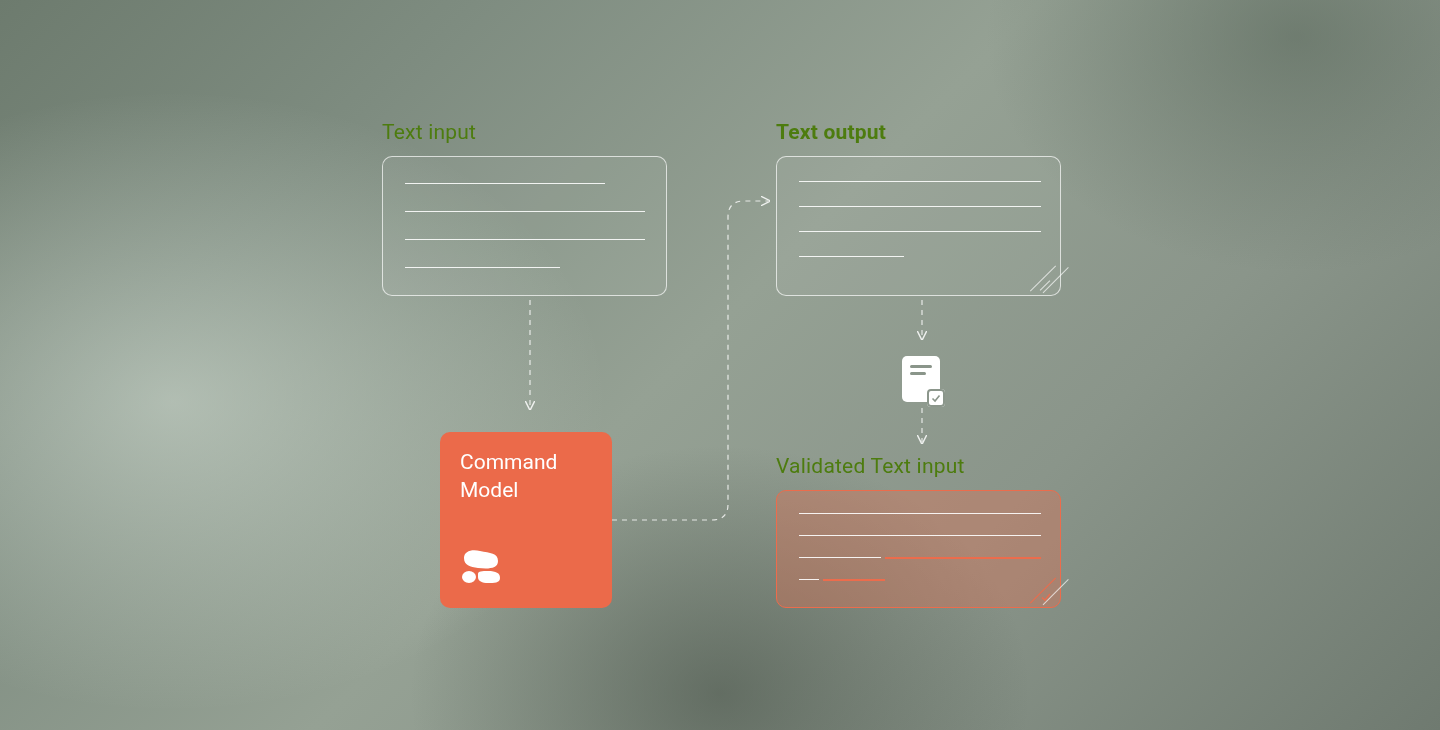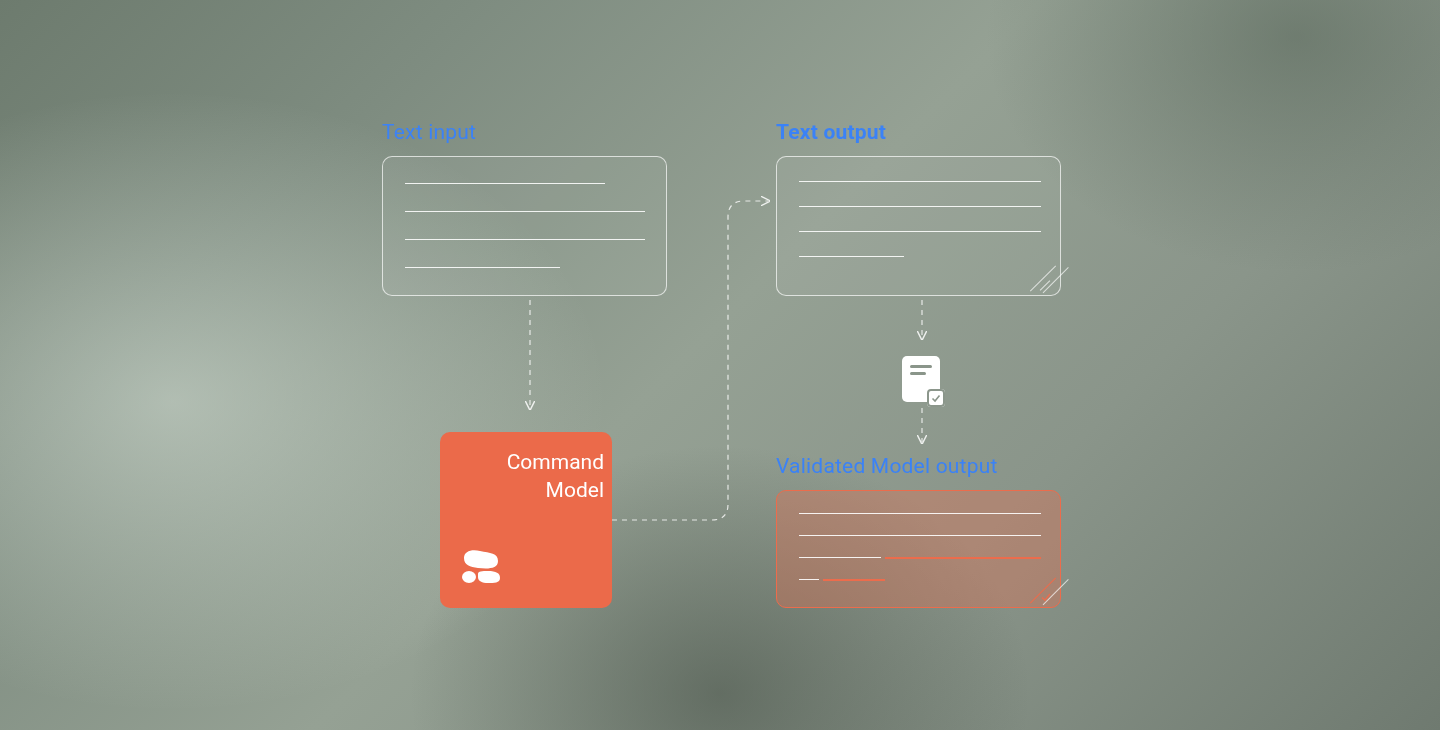--- a/index.html
+++ b/index.html
@@ -9,21 +9,21 @@
   position: relative;
   background:
     radial-gradient(ellipse 700px 500px at 12% 55%, rgba(235,245,235,0.45), transparent 62%),
     radial-gradient(ellipse 500px 400px at 50% 95%, rgba(65,75,65,0.55), transparent 62%),
     radial-gradient(ellipse 500px 380px at 90% 5%, rgba(80,95,82,0.5), transparent 62%),
     linear-gradient(135deg, #6d7b6e 0%, #7e8c80 22%, #95a194 48%, #8a958a 70%, #6f7a70 100%);
 }
 .stage { position: absolute; inset: 0; }
 .label {
   position: absolute;
-  color: #3b82f6;
+  color: #4d7c0f;
   font-size: 21px;
   font-weight: 400;
   letter-spacing: 0.2px;
 }
 .card {
   position: absolute;
   border: 1px solid rgba(255,255,255,0.68);
   border-radius: 10px;
   background: rgba(255,255,255,0.05);
 }
@@ -31,23 +31,23 @@
   position: absolute;
   height: 1px;
   background: rgba(255,255,255,0.88);
 }
 
 .cmd {
   position: absolute;
   background: #eb6a4a;
   border-radius: 10px;
   color: #fff;
-  padding: 16px 8px;
+  padding: 16px 20px;
   font-size: 21px;
-  text-align: right;
+  text-align: left;
   line-height: 1.35;
 }
 .cmd .logo { position: absolute; left: 18px; bottom: 16px; }
 
 .vcard {
   position: absolute;
   border: 1px solid #ec6c4c;
   border-radius: 10px;
   background: rgba(236,108,76,0.35);
 }
@@ -177,21 +177,21 @@
       <svg width="12" height="12" viewBox="0 0 12 12">
           <path d="M2.5 6.5 L5 9 L9.5 3.5" fill="none" stroke="#8a958a" stroke-width="1.6"></path>
         </svg>
     </div>
   </div>
 
   <svg class="arrow" style="left:912px; top:408px;" width="20" height="45">
     <path d="M10,0 L10,34" stroke="rgba(255,255,255,0.78)" stroke-width="1.2" stroke-dasharray="5 5" fill="none" marker-end="url(#ah-w)"></path>
   </svg>
 
-  <div class="label" style="left:776px; top:454px;">Validated Model output</div>
+  <div class="label" style="left:776px; top:454px;">Validated Text input</div>
   <div class="vcard" style="left:776px; top:490px; width:285px; height:118px;">
     <div class="vline-w" style="left:22px; top:22px; width:242px;"></div>
     <div class="vline-w" style="left:22px; top:44px; width:242px;"></div>
     <div class="vline-w" style="left:22px; top:66px; width:82px;"></div>
     <div class="vline-o" style="left:108px; top:66px; width:156px;"></div>
     <div class="vline-w" style="left:22px; top:88px; width:20px;"></div>
     <div class="vline-o" style="left:46px; top:88px; width:62px;"></div>
     <div class="fold">
       <div class="fold-o"></div>
       <span class="fold-check">

